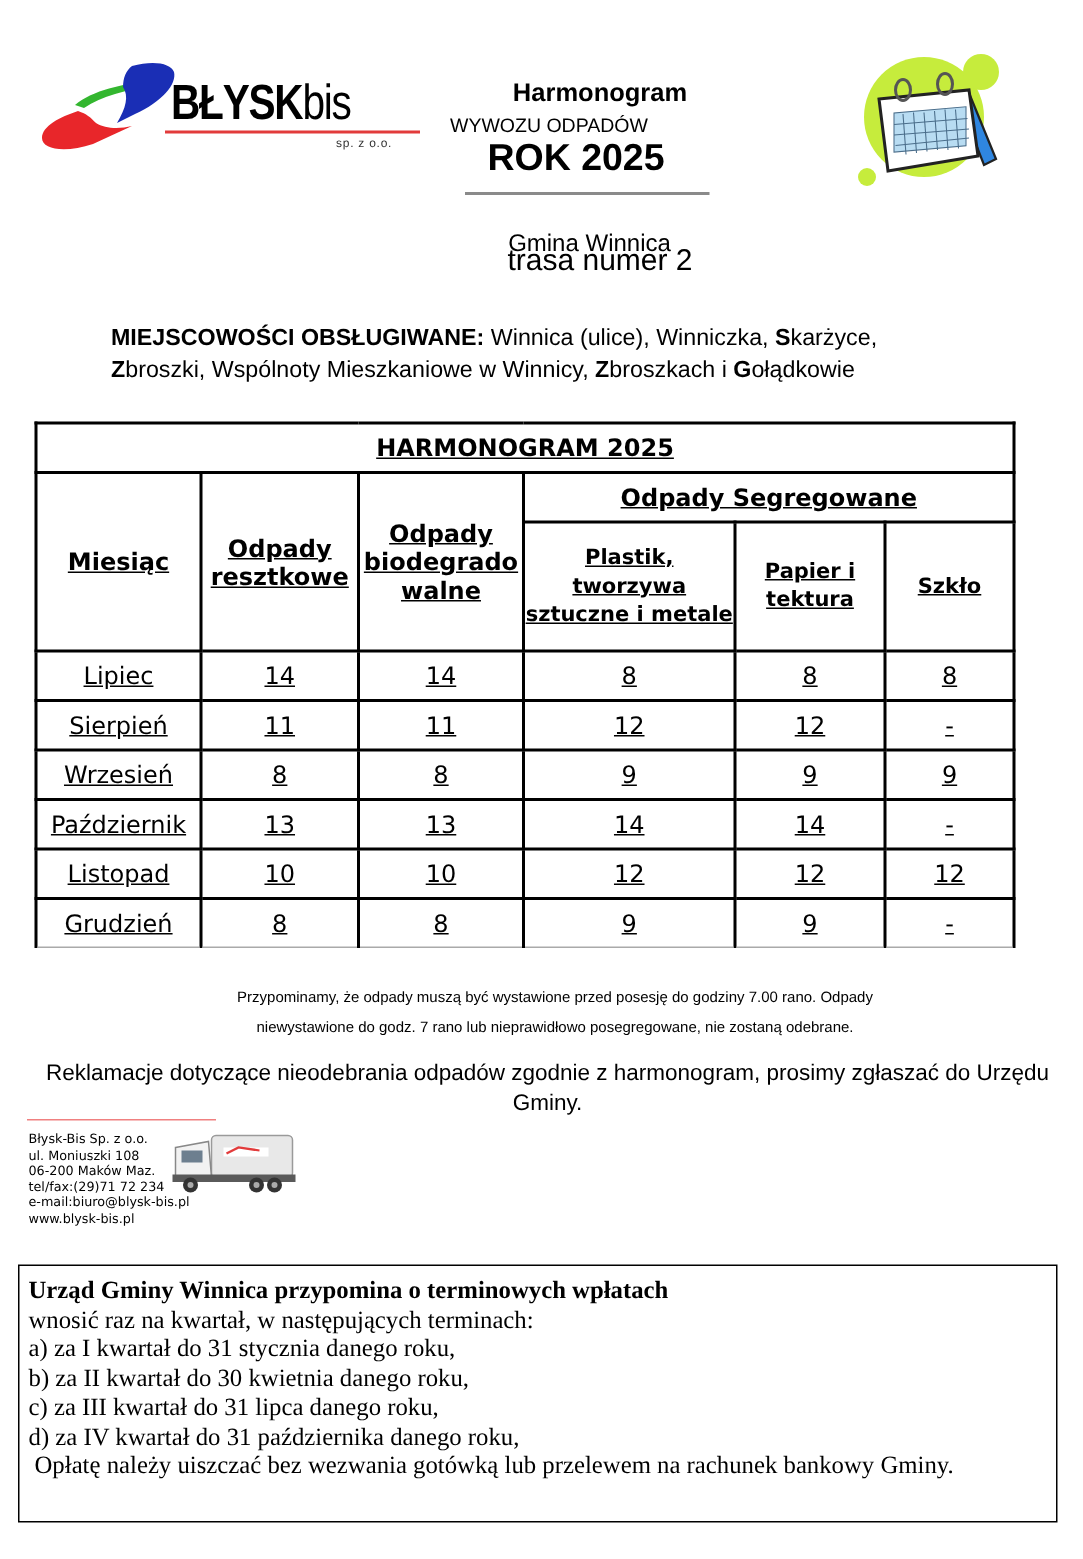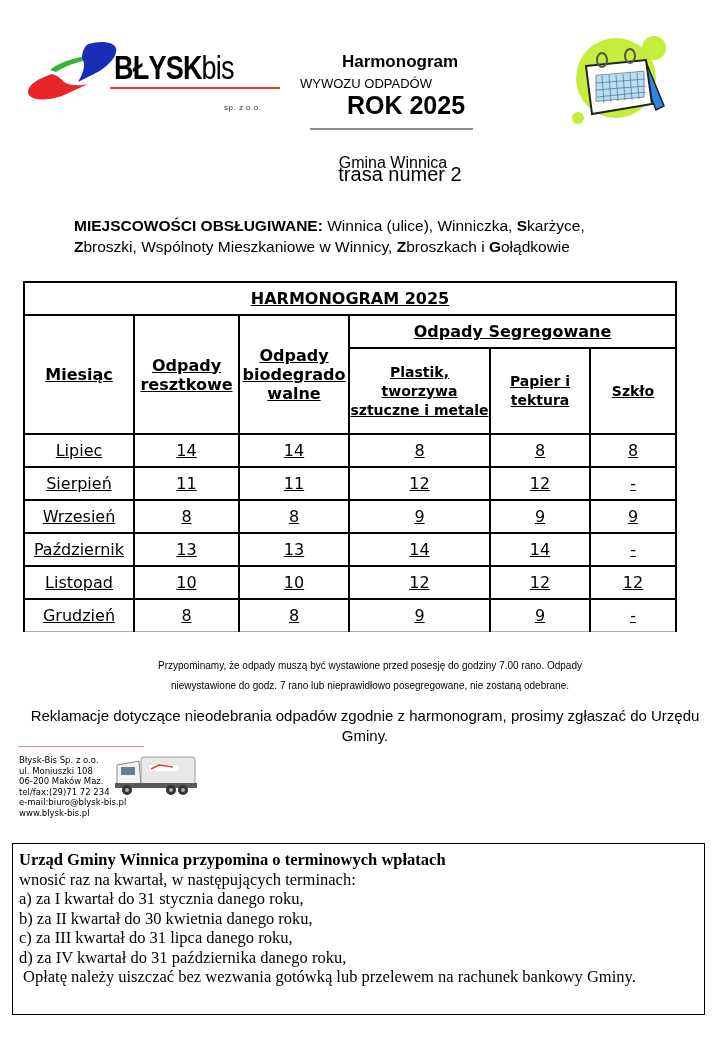--- a/index.html
+++ b/index.html
@@ -12,26 +12,26 @@
   
   #logo { left: 22px; top: 38px; width: 250px; height: 70px; }
   #logo .wordmark {
     position: absolute; left: 92px; top: 13px;
     font-family: "Liberation Sans", sans-serif; font-weight: bold;
     font-size: 33px; letter-spacing: -1px; color: #000; line-height: 1;
     transform: scaleX(0.82); transform-origin: left top;
   }
   #logo .wordmark .bis { font-weight: normal; }
   #logo .redline { position: absolute; left: 88px; top: 49px; width: 170px; height: 2px; background: #e23b3b; }
-  #logo .spzoo { position: absolute; left: 202px; top: 53px; font-size: 8px; color: #333; letter-spacing: 0.5px; margin-top: 12px; }
+  #logo .spzoo { position: absolute; left: 202px; top: 53px; font-size: 8px; color: #333; letter-spacing: 0.5px; }
 
   
   #hdr-title { left: 300px; width: 200px; top: 52px; text-align: center; font-weight: bold; font-size: 17px; }
   #hdr-sub   { left: 300px; width: 200px; top: 76px; text-align: left; font-size: 13px; }
-  #hdr-year  { left: 306px; width: 200px; top: 91px; text-align: center; font-weight: bold; font-size: 25px; }
+  #hdr-year  { left: 284px; width: 200px; top: 91px; text-align: center; font-weight: bold; font-size: 25px; }
   #hdr-rule  { left: 310px; top: 128px; width: 163px; height: 2px; background: #8a8a8a; }
   #hdr-gmina { left: 308px; top: 138px; width: 170px; text-align: center; font-size: 16px; margin-top: 16px; }
   #hdr-trasa { left: 320px; top: 163px; width: 160px; text-align: center; font-size: 20px; }
 
   
   #calendar { left: 566px; top: 30px; width: 106px; height: 96px; }
 
   
   #localities { left: 74px; top: 215px; width: 630px; font-size: 15.5px; line-height: 21px; }
   #localities b { font-weight: bold; }

